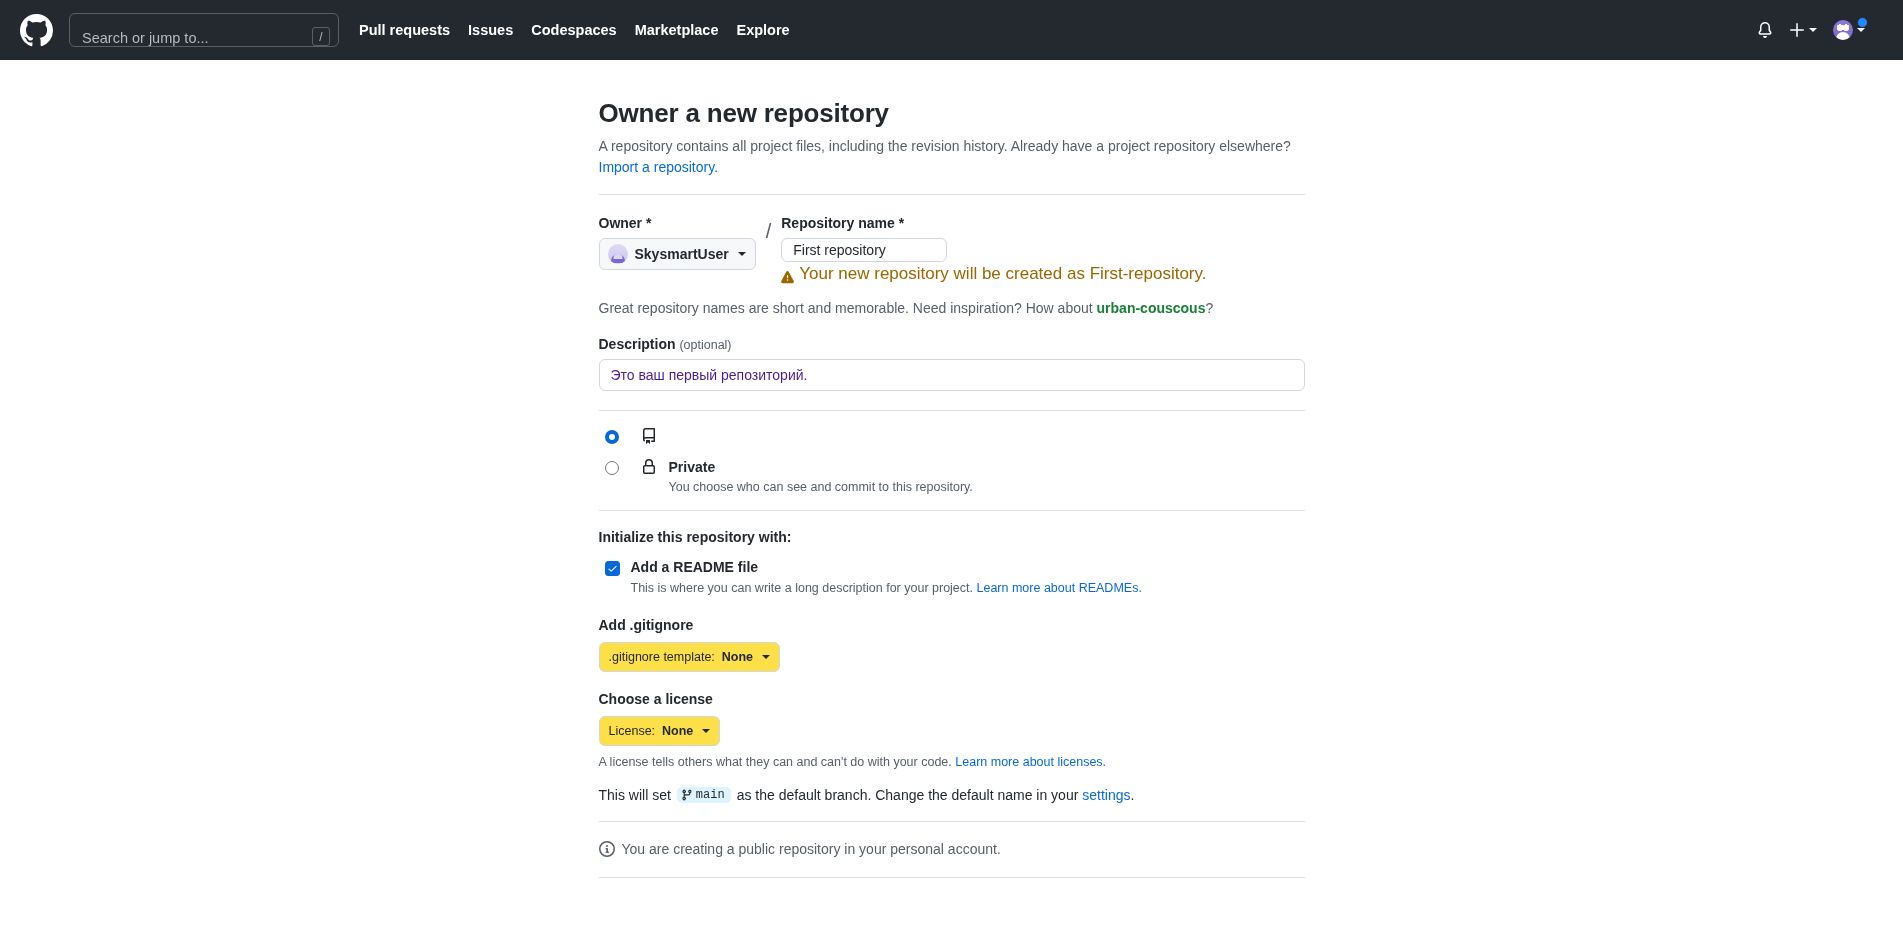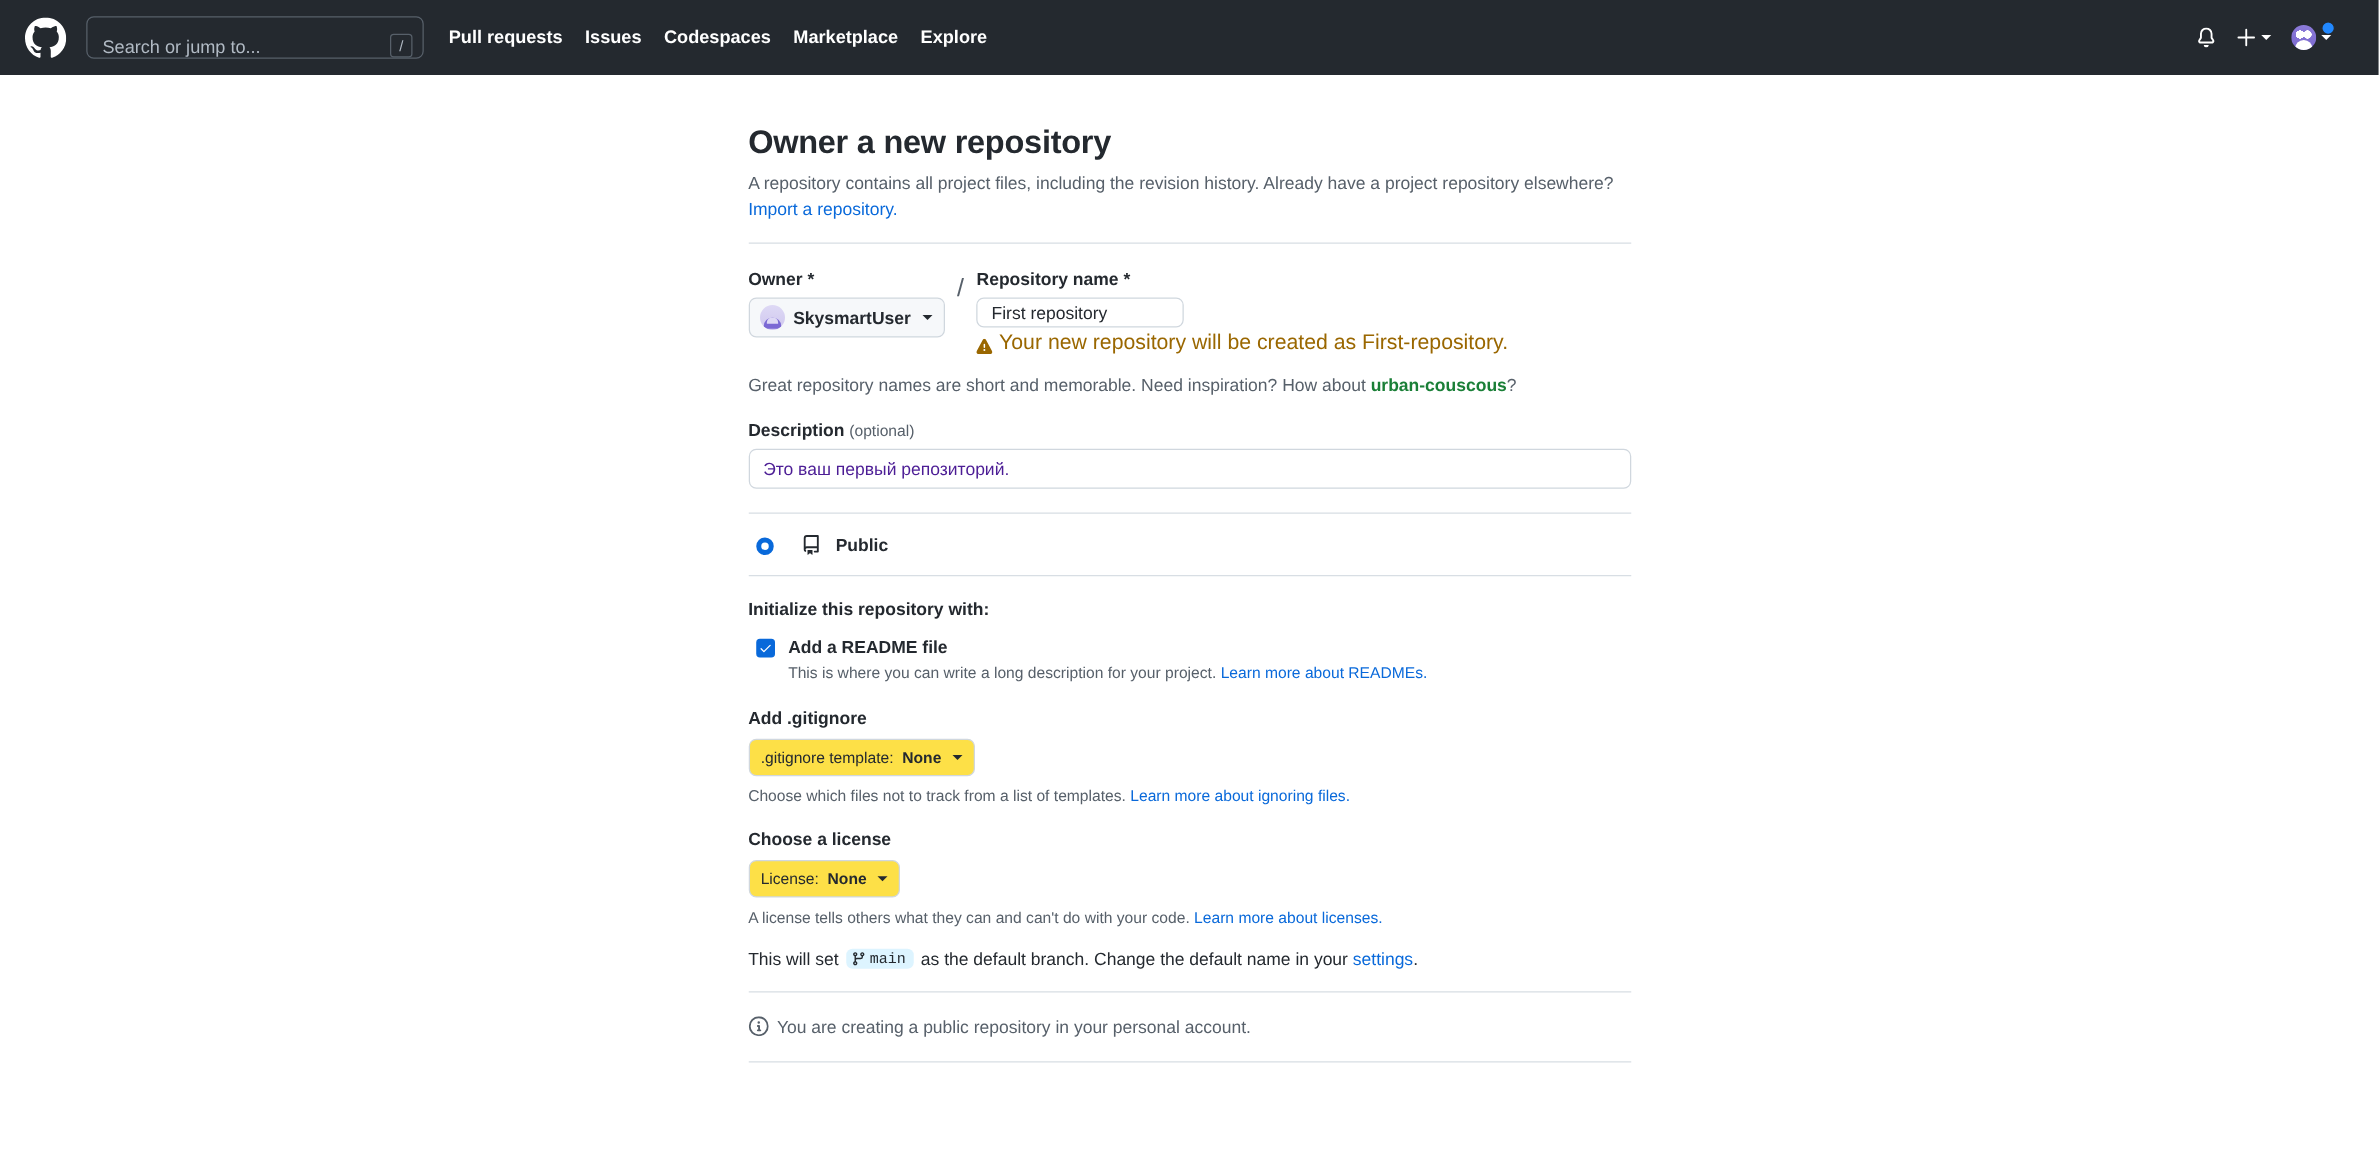--- a/index.html
+++ b/index.html
@@ -300,24 +300,35 @@
   <div class="vis-list">
 
     <div class="vis-row">
       <span class="radio on"></span>
       <span class="vis-icon">
         <svg width="16" height="16" viewBox="0 0 16 16">
           <path d="M2 2.5A2.5 2.5 0 014.5 0h8.75a.75.75 0 01.75.75v12.5a.75.75 0 01-.75.75h-2.5a.75.75 0 110-1.5h1.75v-2h-8a1 1 0 00-.714 1.7.75.75 0 01-1.072 1.05A2.495 2.495 0 012 11.5zm10.5-1h-8a1 1 0 00-1 1v6.708A2.486 2.486 0 014.5 9h8zM5 12.25a.25.25 0 01.25-.25h3.5a.25.25 0 01.25.25v3.25a.25.25 0 01-.4.2l-1.45-1.087a.25.25 0 00-.3 0L5.4 15.7a.25.25 0 01-.4-.2z"></path>
         </svg>
       </span>
       <div>
-        <div class="vis-title">Public</div>
       </div>
     </div>
 
+    <div class="vis-row">
+      <span class="radio"></span>
+      <span class="vis-icon">
+        <svg width="16" height="16" viewBox="0 0 16 16">
+          <path d="M4 4a4 4 0 018 0v2h.25c.966 0 1.75.784 1.75 1.75v5.5A1.75 1.75 0 0112.25 15h-8.5A1.75 1.75 0 012 13.25v-5.5C2 6.784 2.784 6 3.75 6H4zm8.25 3.5h-8.5a.25.25 0 00-.25.25v5.5c0 .138.112.25.25.25h8.5a.25.25 0 00.25-.25v-5.5a.25.25 0 00-.25-.25zM10.5 6V4a2.5 2.5 0 10-5 0v2z"></path>
+        </svg>
+      </span>
+      <div>
+        <div class="vis-title">Private</div>
+        <div class="vis-sub">You choose who can see and commit to this repository.</div>
+      </div>
+    </div>
   </div>
 
   <div class="rule3"></div>
 
   
   <div class="sec-head">Initialize this repository with:</div>
 
   <div class="chk-row">
     <span class="checkbox">
       <svg width="11" height="11" viewBox="0 0 16 16">
@@ -330,24 +341,20 @@
     <span>This is where you can write a long description for your project.</span>
     <a class="link" href="#">Learn more about READMEs.</a>
   </div>
 
   
   <div class="sub-head">Add .gitignore</div>
   <div class="select-btn">
     <span>.gitignore template:</span>
     <b>None</b>
     <span class="caret-dark"></span>
-  </div>
-  <div class="help">
-    <span>Choose which files not to track from a list of templates.</span>
-    <a class="link" href="#">Learn more about ignoring files.</a>
   </div>
 
   
   <div class="sub-head">Choose a license</div>
   <div class="select-btn">
     <span>License:</span>
     <b>None</b>
     <span class="caret-dark"></span>
   </div>
   <div class="help">

